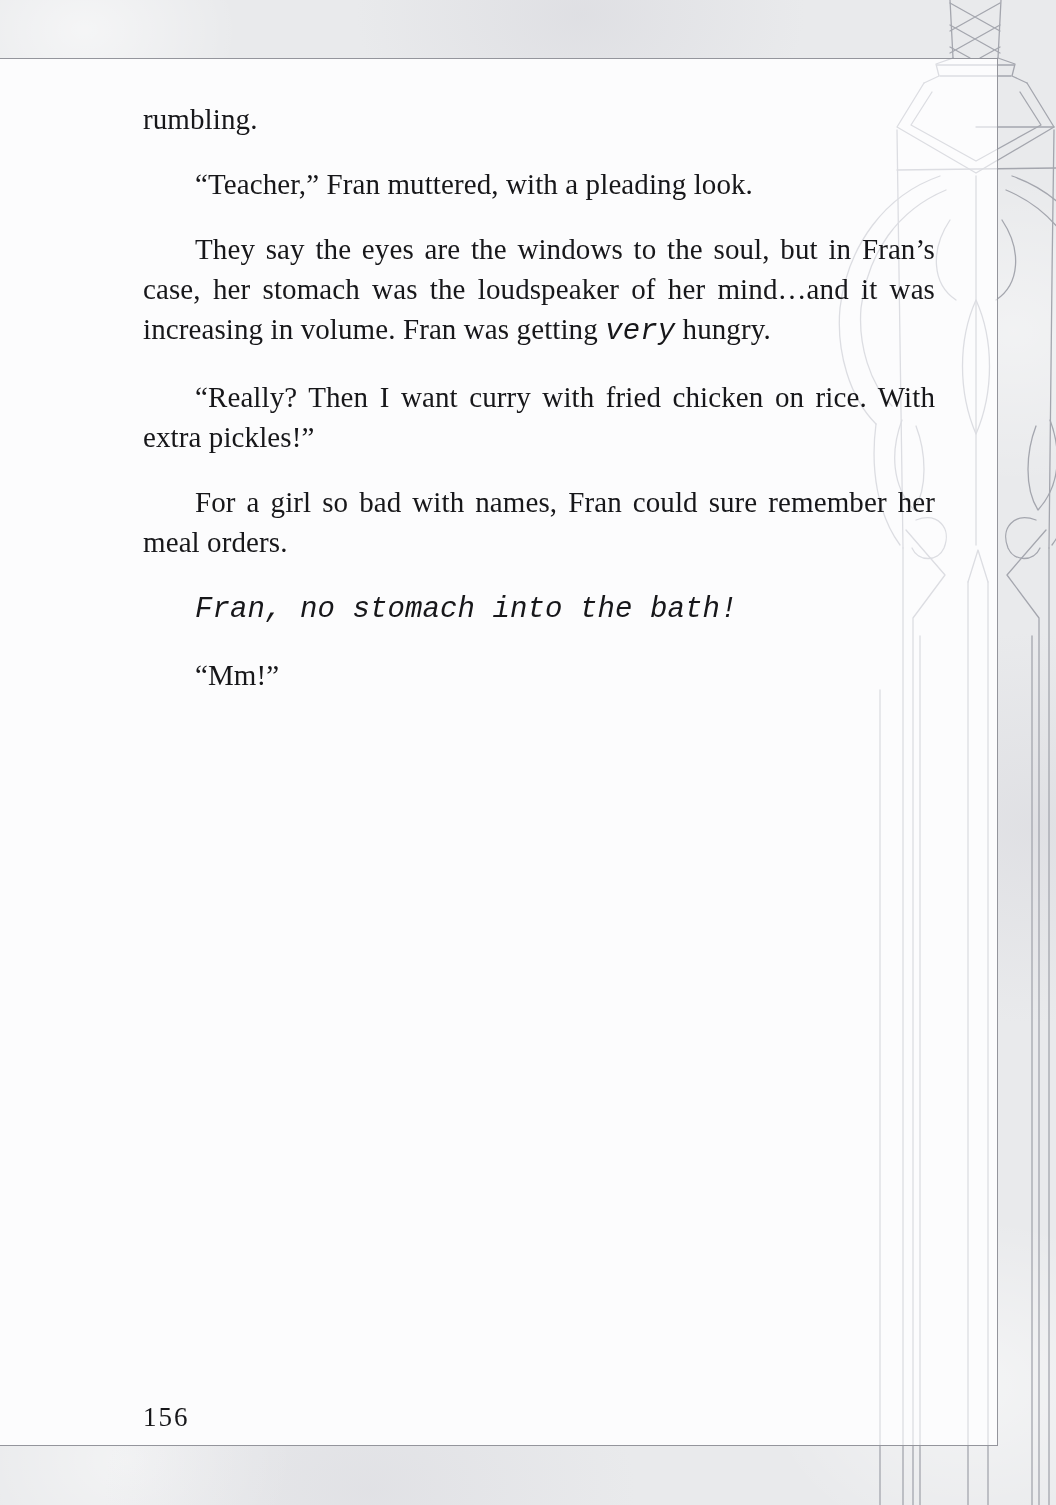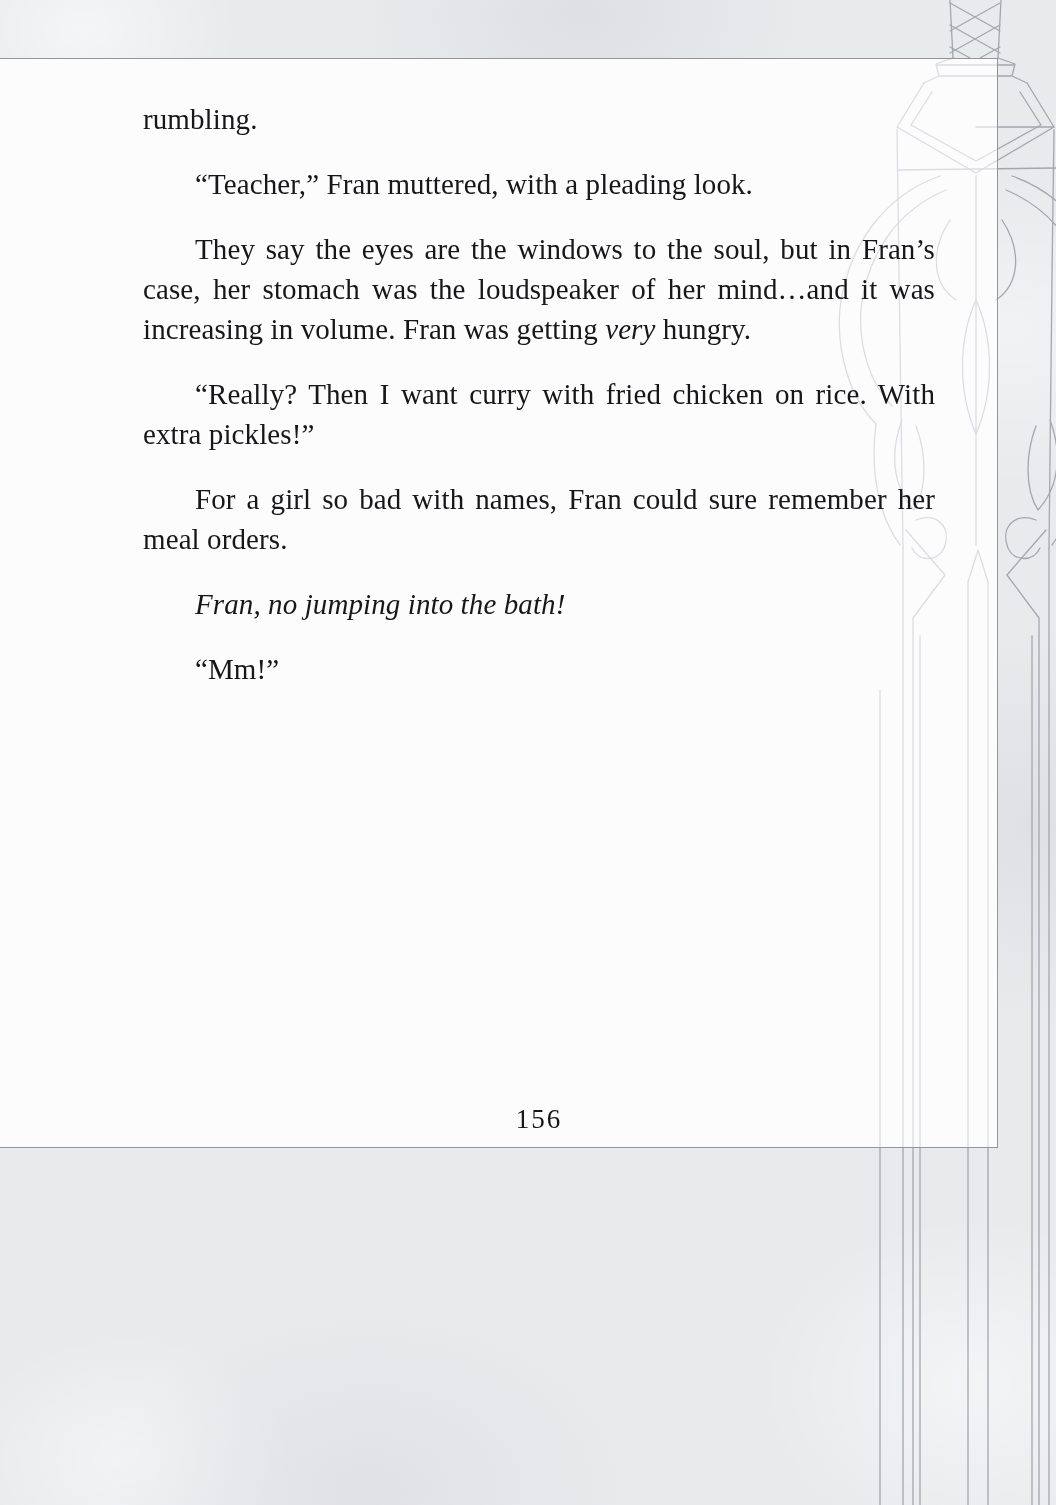--- a/index.html
+++ b/index.html
@@ -18,44 +18,43 @@
       radial-gradient(380px 260px at 35% 99%, rgba(215,215,221,.45), transparent 70%),
       radial-gradient(240px 180px at 12% 97%, rgba(255,255,255,.45), transparent 70%);
     font-family:"Liberation Serif","DejaVu Serif",serif;
   }
   svg.sword{position:absolute;left:0;top:0;pointer-events:none;}
   svg.sword-outer{stroke:var(--line-art,#a4a6ae);}
   svg.sword-inner{stroke:var(--line-art-faint,#dcdde2);position:absolute;left:0;top:-59px;}
   svg.sword *{fill:none;stroke-width:1.3;stroke-linejoin:round;stroke-linecap:round;}
   .panel{
     position:absolute;left:0;top:58px;
-    width:998px;height:1090px;
+    width:998px;height:1388px;
     box-sizing:border-box;
     background:var(--panel-background,#fcfcfd);
     border-top:1px solid var(--panel-border,#94959c);
     border-right:1px solid var(--panel-border,#94959c);
     border-bottom:1px solid var(--panel-border,#94959c);
     overflow:hidden;
   }
   .text-block{
     position:absolute;left:143px;top:40px;width:792px;
     color:var(--text-color,#17171a);
   }
   .text-block p{
     margin:0;
     font-size:29px;
     line-height:40px;
     text-align:justify;
     letter-spacing:.1px;
   }
   .text-block p.indent{text-indent:52px;margin-top:25px;}
-  .italic{font-style:italic;}
+  .italic{font-style:italic;font-family:Liberation Mono, monospace;}
   .page-number{
     position:absolute;left:143px;bottom:12px;width:792px;
-    text-align:center;
     font-size:27px;
     letter-spacing:2px;
     color:var(--text-color,#17171a);
     font-variant-numeric:oldstyle-nums;
   }
 </style>
 </head>
 <body>
 
 <svg width="0" height="0" style="position:absolute" aria-hidden="true">
@@ -119,20 +118,20 @@
     <svg class="sword sword-inner" width="1056" height="1505" viewBox="0 0 1056 1505">
       <use href="#swordart"></use>
     </svg>
 
     <div class="text-block">
         <p class=""><span>rumbling.</span></p>
         <p class="indent"><span>“Teacher,” Fran muttered, with a pleading look.</span></p>
         <p class="indent"><span>They say the eyes are the windows to the soul, but in Fran’s case, her stomach was the loudspeaker of her mind…and it was increasing in volume. Fran was getting </span><span class="italic">very</span><span> hungry.</span></p>
         <p class="indent"><span>“Really? Then I want curry with fried chicken on rice. With extra pickles!”</span></p>
         <p class="indent"><span>For a girl so bad with names, Fran could sure remember her meal orders.</span></p>
-        <p class="indent"><span class="italic">Fran, no jumping into the bath!</span></p>
+        <p class="indent"><span class="italic">Fran, no stomach into the bath!</span></p>
         <p class="indent"><span>“Mm!”</span></p>
       </div>
 
     <div class="page-number">156</div>
   </div>
 
 </div>
 
 </body></html>

